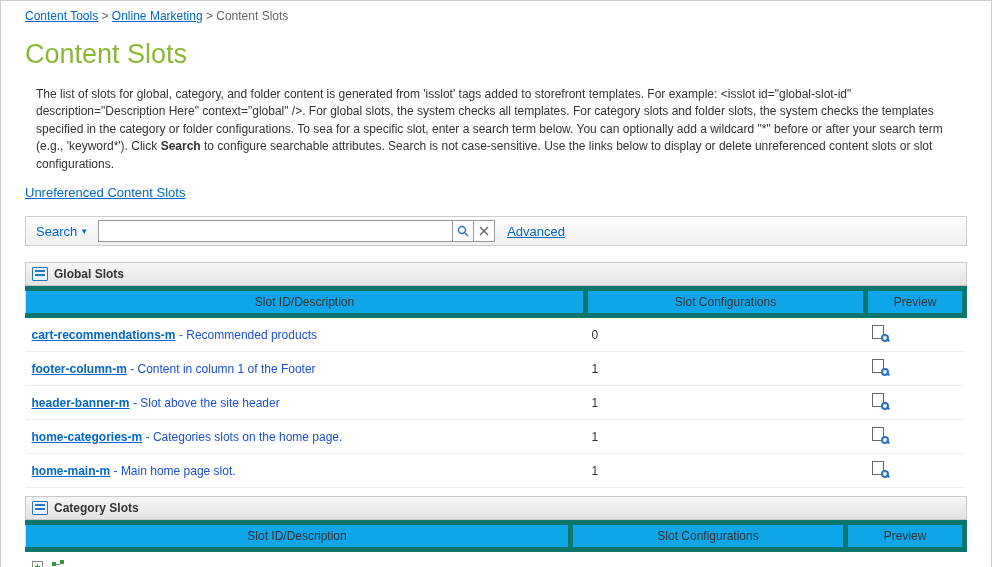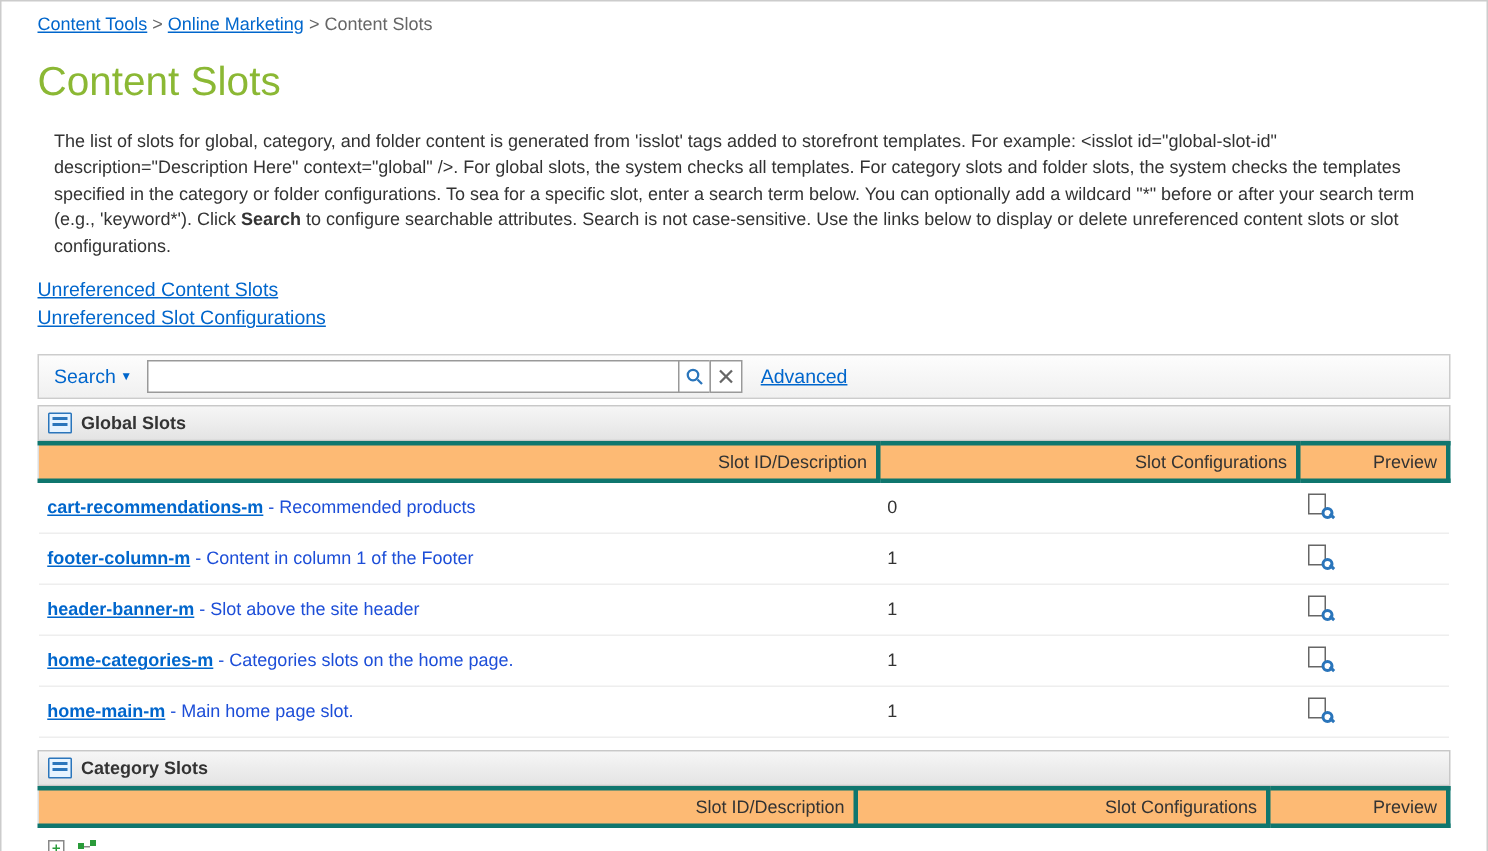--- a/index.html
+++ b/index.html
@@ -12,27 +12,27 @@
   .intro { padding: 8px 24px 0 35px; font-size: 12px; line-height: 1.45; color: #333; }
   .intro b { font-weight: bold; }
   .links { padding: 10px 24px 10px 24px; }
   .links a { color: #06c; text-decoration: underline; display: block; line-height: 1.5; font-size: 13px; }
   .searchbar { margin: 4px 24px 4px 24px; display: flex; align-items: center; border: 1px solid #ccc; background: linear-gradient(#fdfdfd,#f0f0f0); height: 30px; }
   .searchbar .search-label { color: #06c; padding: 0 10px; font-size: 13px; display: flex; align-items: center; gap: 3px; }
   .searchbar .search-label .caret { font-size: 8px; }
   .searchbar input[type="text"] { flex: 0 0 355px; height: 22px; border: 1px solid #999; background: #fff; padding: 2px 4px; font-size: 12px; }
   .searchbar .icon-btn { width: 22px; height: 22px; border: 1px solid #999; background: #fff; display: flex; align-items: center; justify-content: center; margin-left: -1px; cursor: pointer; }
   .searchbar .advanced { color: #06c; padding: 0 12px; font-size: 13px; }
-  .section { margin: 4px 24px 0 24px; }
+  .section { margin: 16px 24px 0 24px; }
   .section-header { background: linear-gradient(#f6f6f6,#e4e4e4); border: 1px solid #c8c8c8; display: flex; align-items: center; padding: 4px 6px; gap: 6px; font-weight: bold; font-size: 12px; color: #333; }
   .section-icon { width: 16px; height: 14px; border: 1px solid #2a75bb; background: #e6f3ff; position: relative; border-radius: 1px; }
   .section-icon::before { content: ""; position: absolute; left: 2px; top: 2px; right: 2px; height: 2px; background: #2a75bb; }
   .section-icon::after  { content: ""; position: absolute; left: 2px; top: 6px; right: 2px; height: 2px; background: #2a75bb; }
   table.grid { width: 100%; border-collapse: collapse; font-size: 12px; }
-  table.grid th { text-align: right; font-weight: normal; color: #333; background: #fdba74; border: 3px solid #0f766e; padding: 4px 6px; }
+  table.grid th { text-align: center; font-weight: normal; color: #333; background: #0ea5e9; border: 5px solid #0f766e; padding: 4px 6px; }
   table.grid th:first-child { border-left: 1px solid #ddd; }
   table.grid td { padding: 7px 6px; border-bottom: 1px solid #eee; vertical-align: middle; }
   a.slot-link { color: #06c; font-weight: bold; text-decoration: underline; }
   .desc-sep { color: #1d4ed8; }
   .preview-icon { display: inline-block; width: 16px; height: 16px; position: relative; }
   .preview-icon .page { position: absolute; width: 12px; height: 14px; border: 1px solid #666; background: #fff; left: 0; top: 0; }
   .preview-icon .mag { position: absolute; width: 8px; height: 8px; border: 2px solid #2a75bb; border-radius: 50%; right: -1px; bottom: -1px; background: #fff; }
   .preview-icon .mag::after { content: ""; position: absolute; width: 4px; height: 2px; background: #2a75bb; right: -3px; bottom: -1px; transform: rotate(45deg); }
   .expand-box { display: inline-block; width: 11px; height: 11px; border: 1px solid #888; background: #fff; position: relative; vertical-align: middle; }
   .expand-box::before { content: ""; position: absolute; left: 2px; right: 2px; top: 4px; height: 1px; background: #2a9b3a; }
@@ -61,21 +61,20 @@
 </div>
 
 <h1 class="page-title">Content Slots</h1>
 
 <div class="intro">
   <span>The list of slots for global, category, and folder content is generated from 'isslot' tags added to storefront templates. For example: &lt;isslot id="global-slot-id" description="Description Here" context="global" /&gt;. For global slots, the system checks all templates. For category slots and folder slots, the system checks the templates specified in the category or folder configurations. To sea for a specific slot, enter a search term below. You can optionally add a wildcard "*" before or after your search term (e.g., 'keyword*'). Click </span><b>Search</b><span> to configure searchable attributes. Search is not case-sensitive. Use the links below to display or delete unreferenced content slots or slot configurations.</span>
 </div>
 
 <div class="links">
   <a href="#">Unreferenced Content Slots</a>
-  <a href="#">Unreferenced Slot Configurations</a>
 </div>
 
 <div class="searchbar">
   <span class="search-label">
     <span>Search</span>
     <span class="caret">▼</span>
   </span>
   <input type="text" value="" style="">
   <span class="icon-btn">
     <svg width="12" height="12" viewBox="0 0 12 12">

